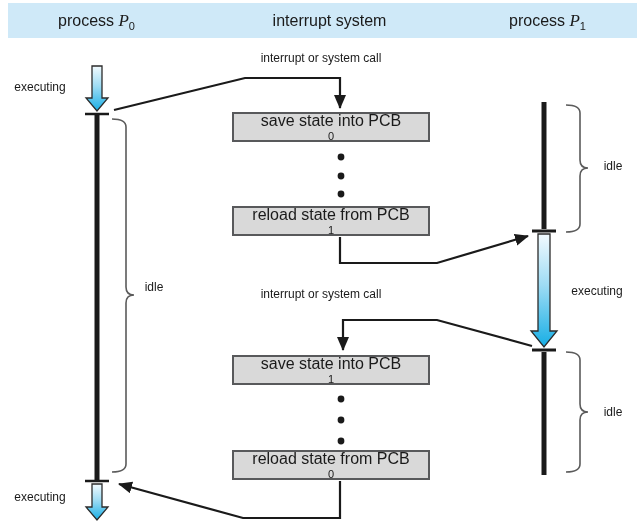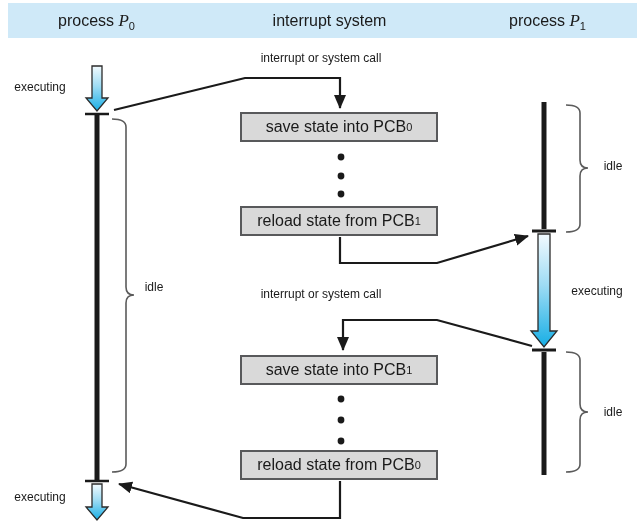--- a/index.html
+++ b/index.html
@@ -23,24 +23,24 @@
     font-size:16px;white-space:nowrap;padding-left:17px;
   }
   .hdr-p0{left:80px;} .hdr-os{left:313px;} .hdr-p1{left:531px;}
   .psym{font-family:"Liberation Serif", serif;font-style:italic;font-size:17px;}
   .sub{font-size:11px;vertical-align:-4px;letter-spacing:0;}
   .lbl{
     position:absolute;transform:translate(-50%,-50%);
     font-size:12px;white-space:nowrap;
   }
   .osbox{
-    position:absolute;left:240px;width:198px;height:30px;box-sizing:border-box;
+    position:absolute;left:232px;width:198px;height:30px;box-sizing:border-box;
     background:var(--box-bg,#d9d9d9);border:2px solid var(--box-border,#58595b);
     display:flex;align-items:center;justify-content:center;
-    font-size:16px;white-space:nowrap;
+    font-size:16px;white-space:nowrap;flex-direction:column;
   }
   .box1{top:112px;} .box2{top:206px;} .box3{top:355px;} .box4{top:450px;}
 </style>
 </head>
 <body>
 
 <div class="stage">
 
   <svg width="640" height="523" viewBox="0 0 640 523">
     <defs>

